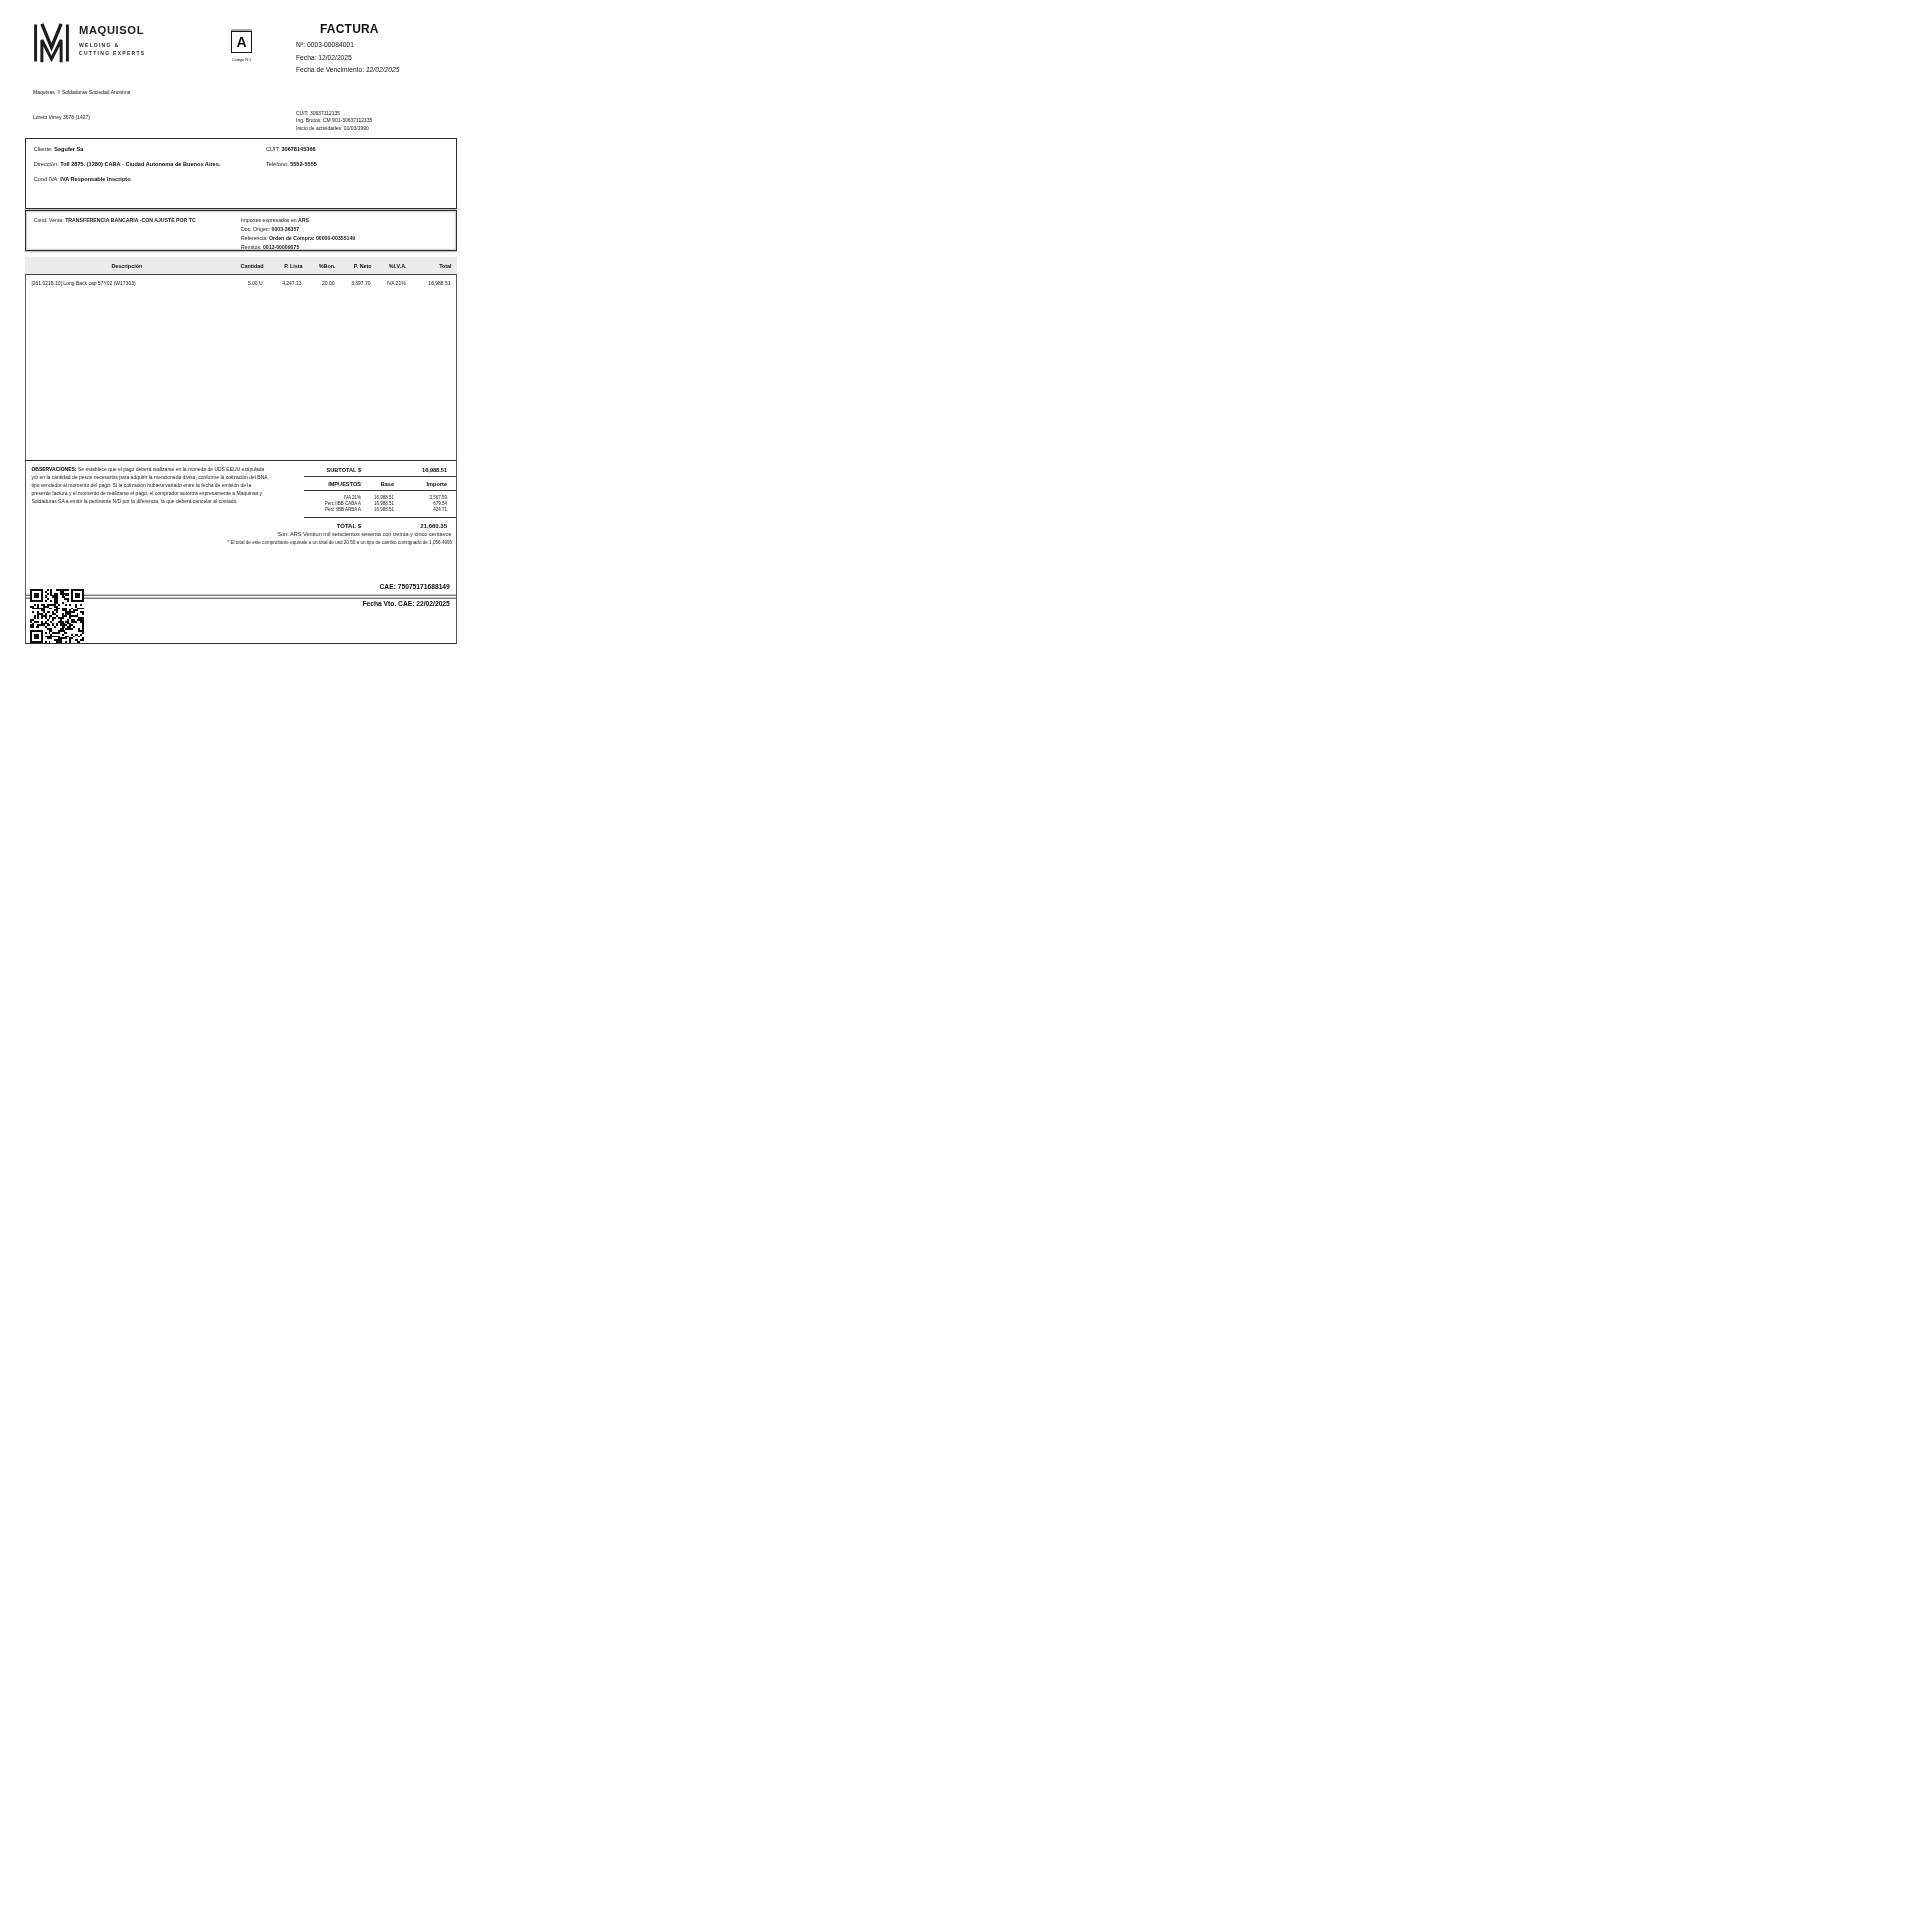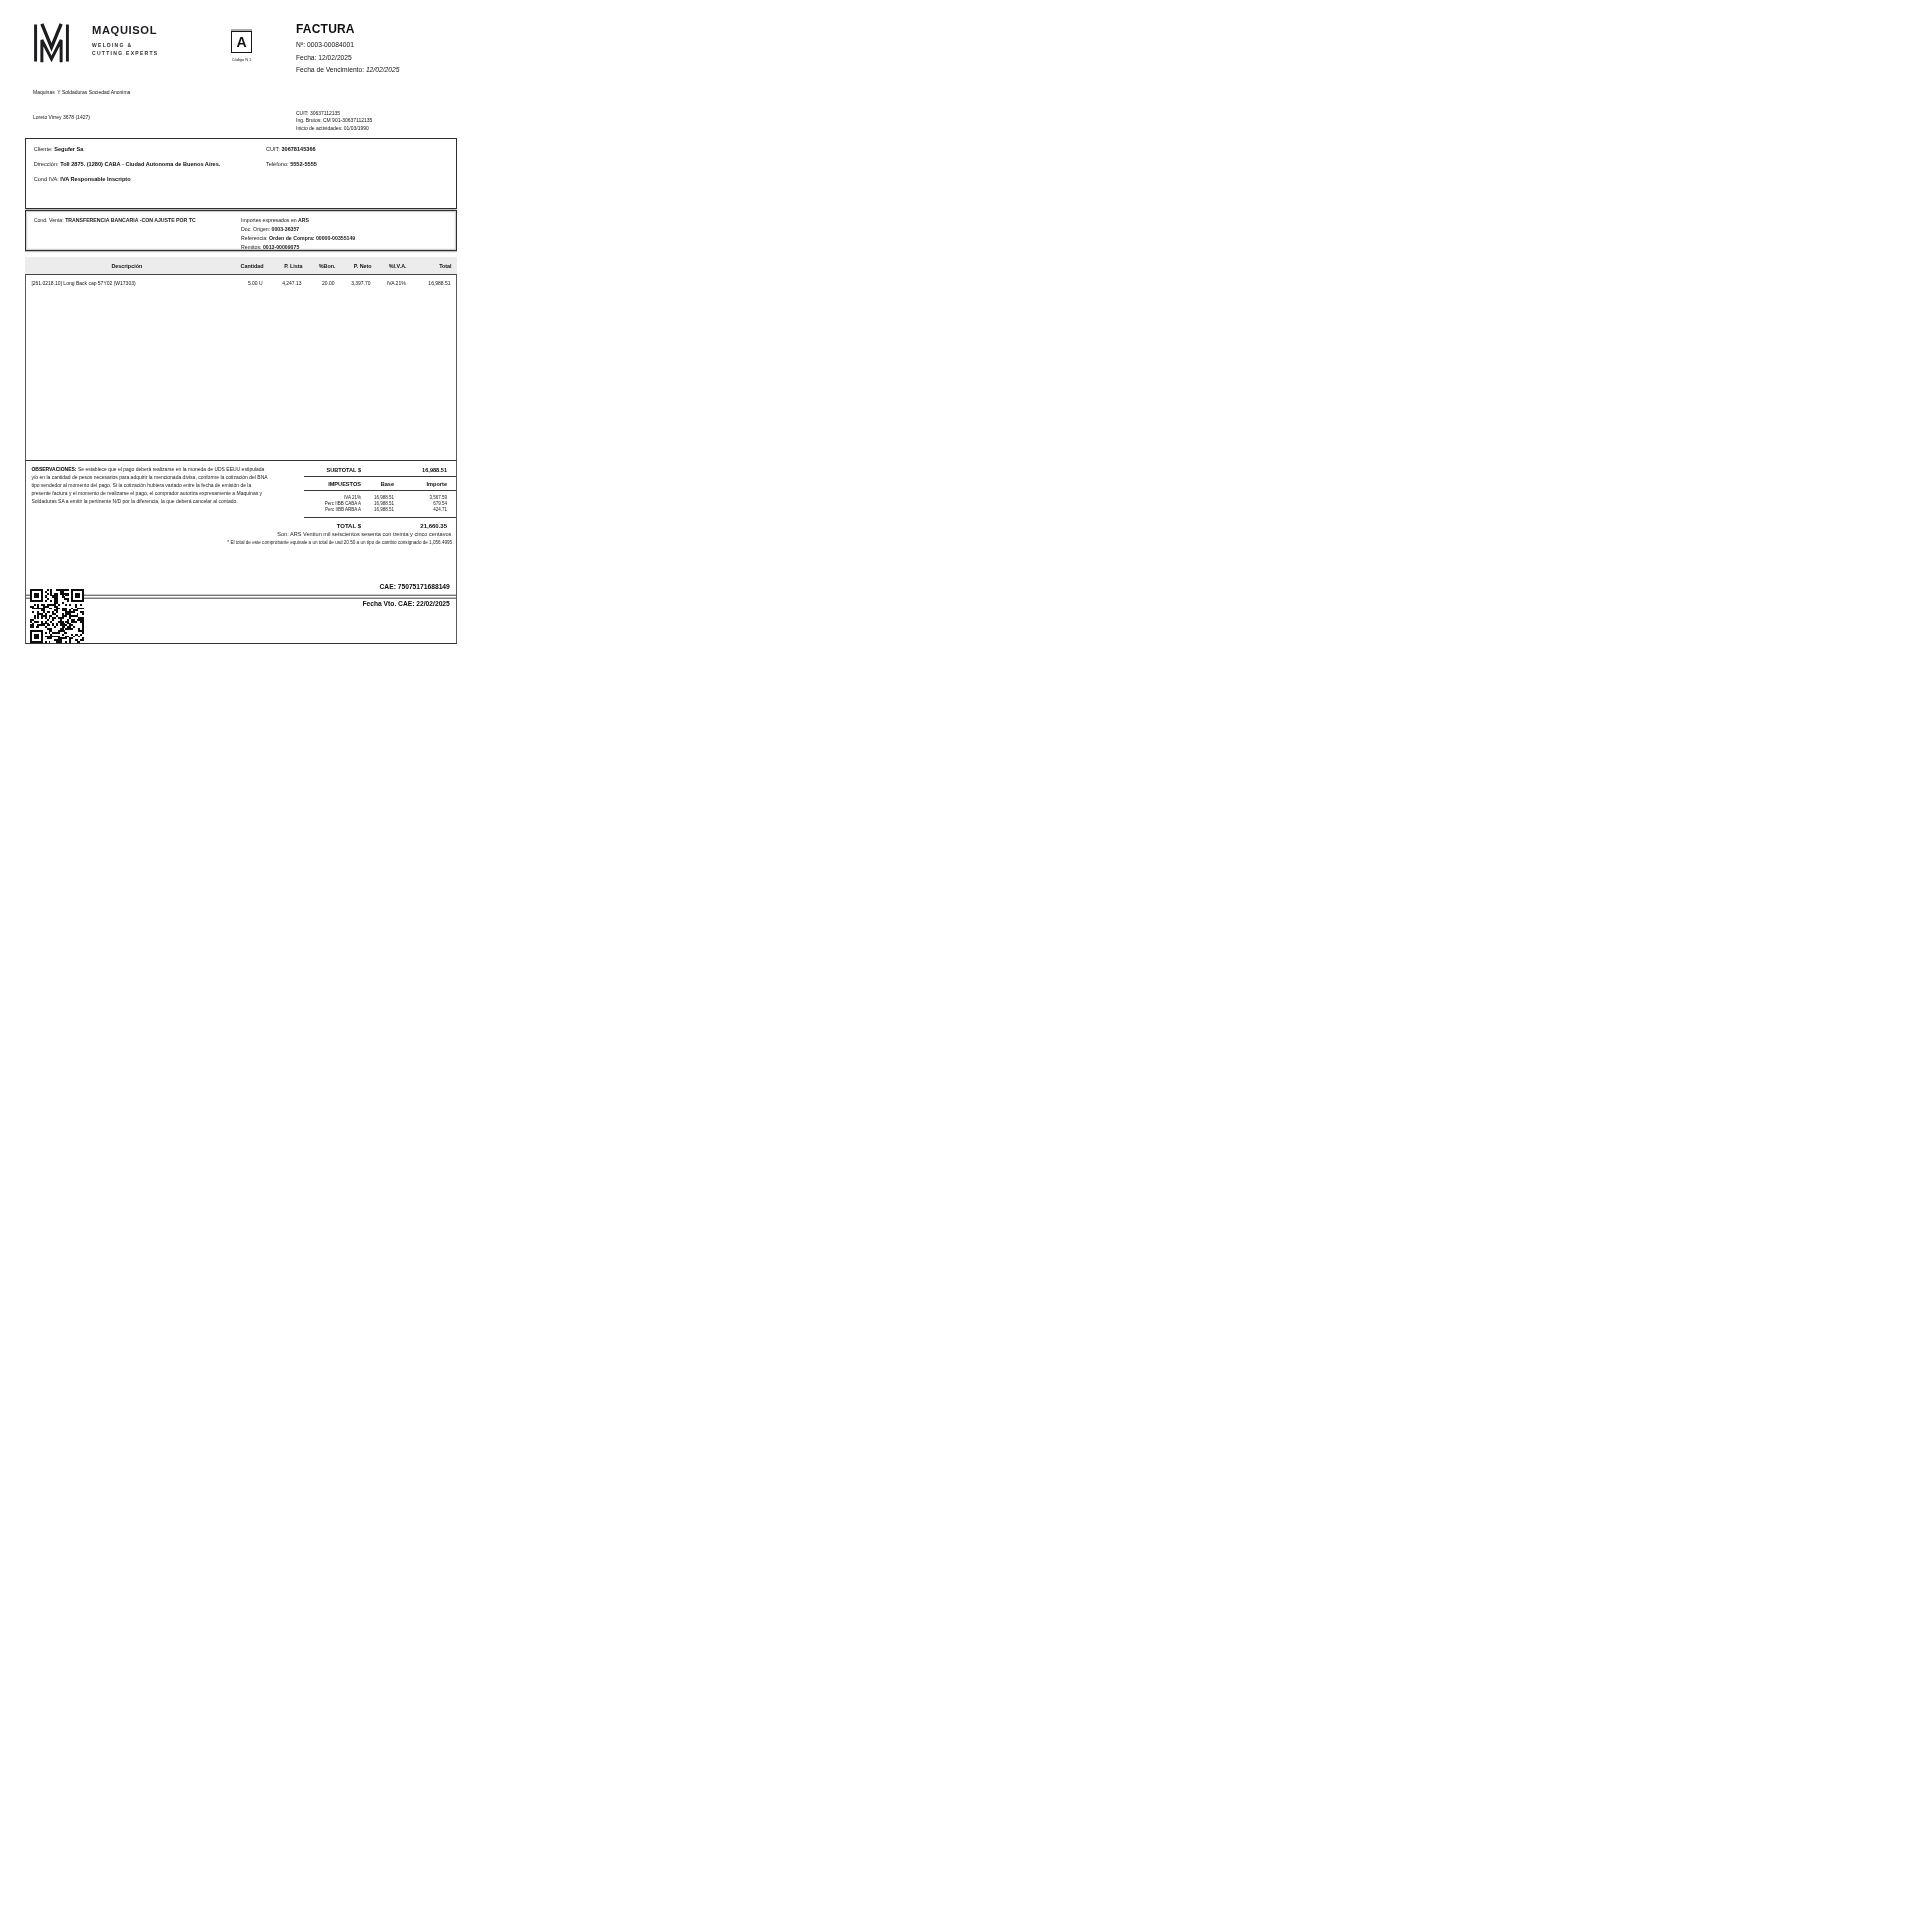--- a/index.html
+++ b/index.html
@@ -5,31 +5,31 @@
   html,body{margin:0;padding:0;}
   body{
     width:478px;height:676px;background:#ffffff;position:relative;
     font-family:"Liberation Sans", sans-serif;color:#151515;
     -webkit-font-smoothing:antialiased;
   }
   .page{position:absolute;inset:0;background:#fff;}
   
   .logo{position:absolute;left:33px;top:23px;width:150px;height:42px;display:flex;}
   .monogram{width:37px;height:40px;flex:0 0 auto;}
-  .brand-text{margin-left:22px;padding-top:0.8px;}
+  .brand-text{margin-left:9px;padding-top:0.8px;}
   .brand-name{font-size:11.2px;font-weight:800;letter-spacing:0.6px;color:#1c1c20;}
   .brand-tag{margin-top:5.4px;font-size:5px;font-weight:700;letter-spacing:1.3px;color:#2b2b30;line-height:8px;}
   .code-box-wrap{position:absolute;left:228px;top:31px;width:27px;text-align:center;}
   .code-box{position:relative;margin:0 auto;width:19px;height:20px;border:1.2px solid #141414;background:#fff;
     display:flex;align-items:center;justify-content:center;}
   .code-box .gray-strip{position:absolute;left:-1.2px;right:-1.2px;top:-3.1px;height:2.3px;background:#adadad;}
   .code-letter{font-size:14px;font-weight:800;color:#121212;line-height:1;}
   .code-caption{margin-top:3.5px;font-size:3.9px;color:#222;white-space:nowrap;}
   .invoice-head{position:absolute;left:296px;top:22.3px;width:166px;}
-  .invoice-title{font-size:12px;font-weight:800;letter-spacing:0.2px;color:#101010;}
+  .invoice-title{font-size:12px;font-weight:800;letter-spacing:0.2px;color:#101010;margin-left:24px;}
   .invoice-line{font-size:6.7px;color:#141414;margin-top:3.5px;line-height:9.2px;}
   .invoice-line .it{font-style:italic;}
   .company-info{position:absolute;left:33px;top:72px;font-size:5px;line-height:8.2px;color:#141414;white-space:pre-wrap;}
   .fiscal-info{position:absolute;left:296px;top:110px;font-size:5px;line-height:7.3px;color:#141414;}
   
   .box{position:absolute;left:25px;width:432px;background:#fff;box-sizing:border-box;}
   .client-box{top:138px;height:71px;border:1.2px solid #2d2d2d;box-shadow:0 1.5px 0 -0.4px #bfbfbf;}
   .client-grid{display:grid;grid-template-columns:56% 44%;padding:6.2px 7.7px;}
   .fline{font-size:5.6px;line-height:9.6px;color:#1b1b1b;}
   .fline b{color:#0f0f0f;}

